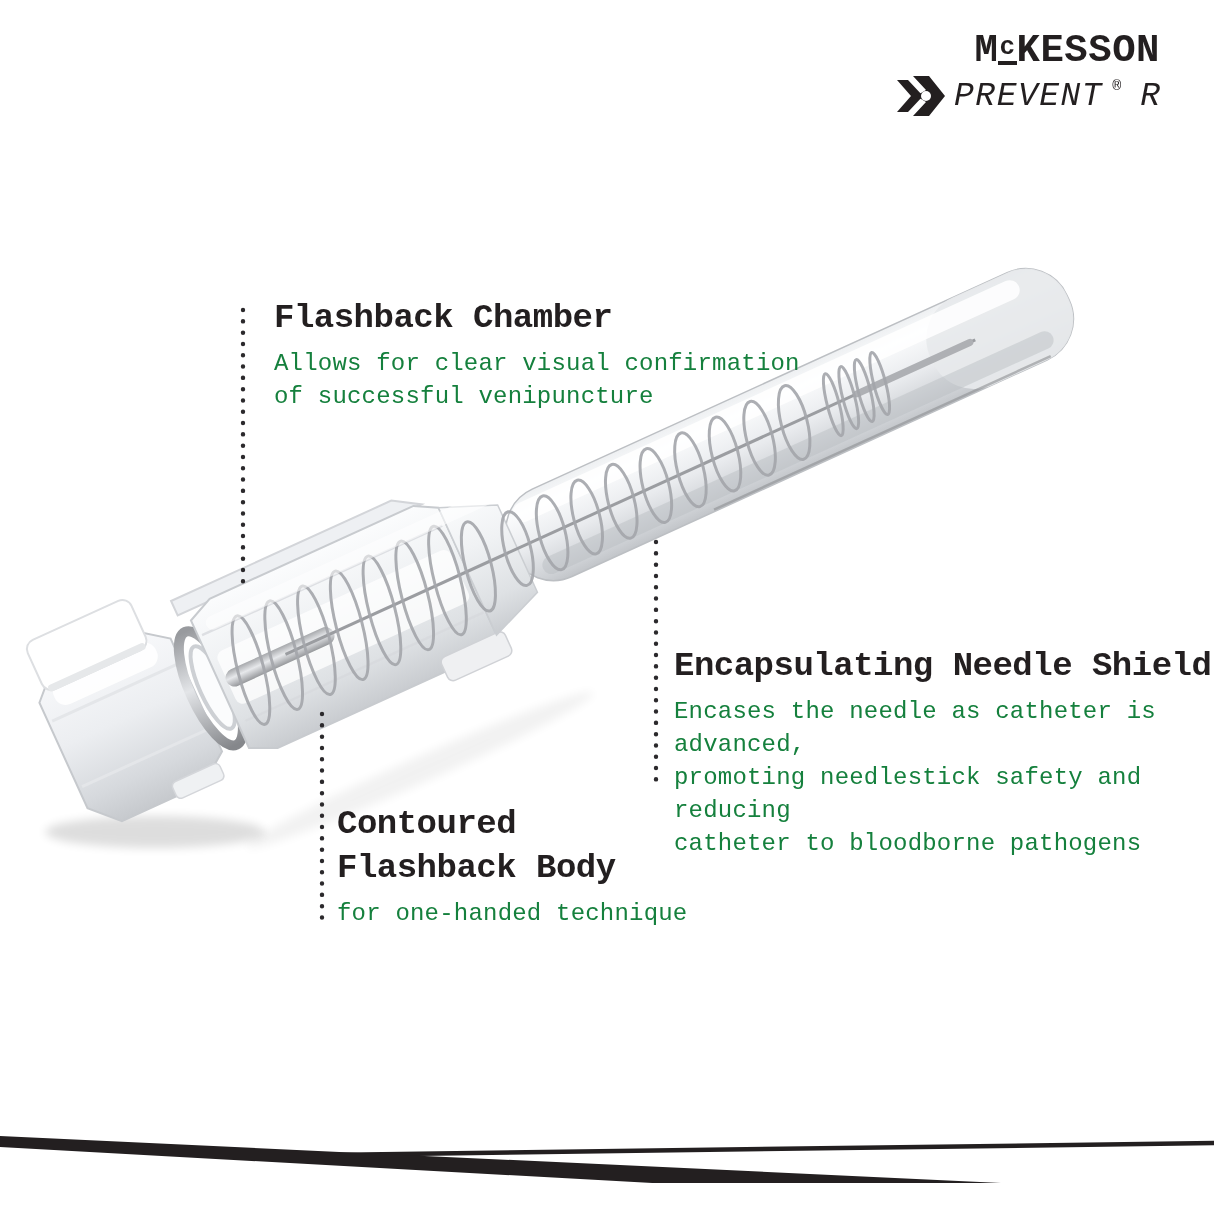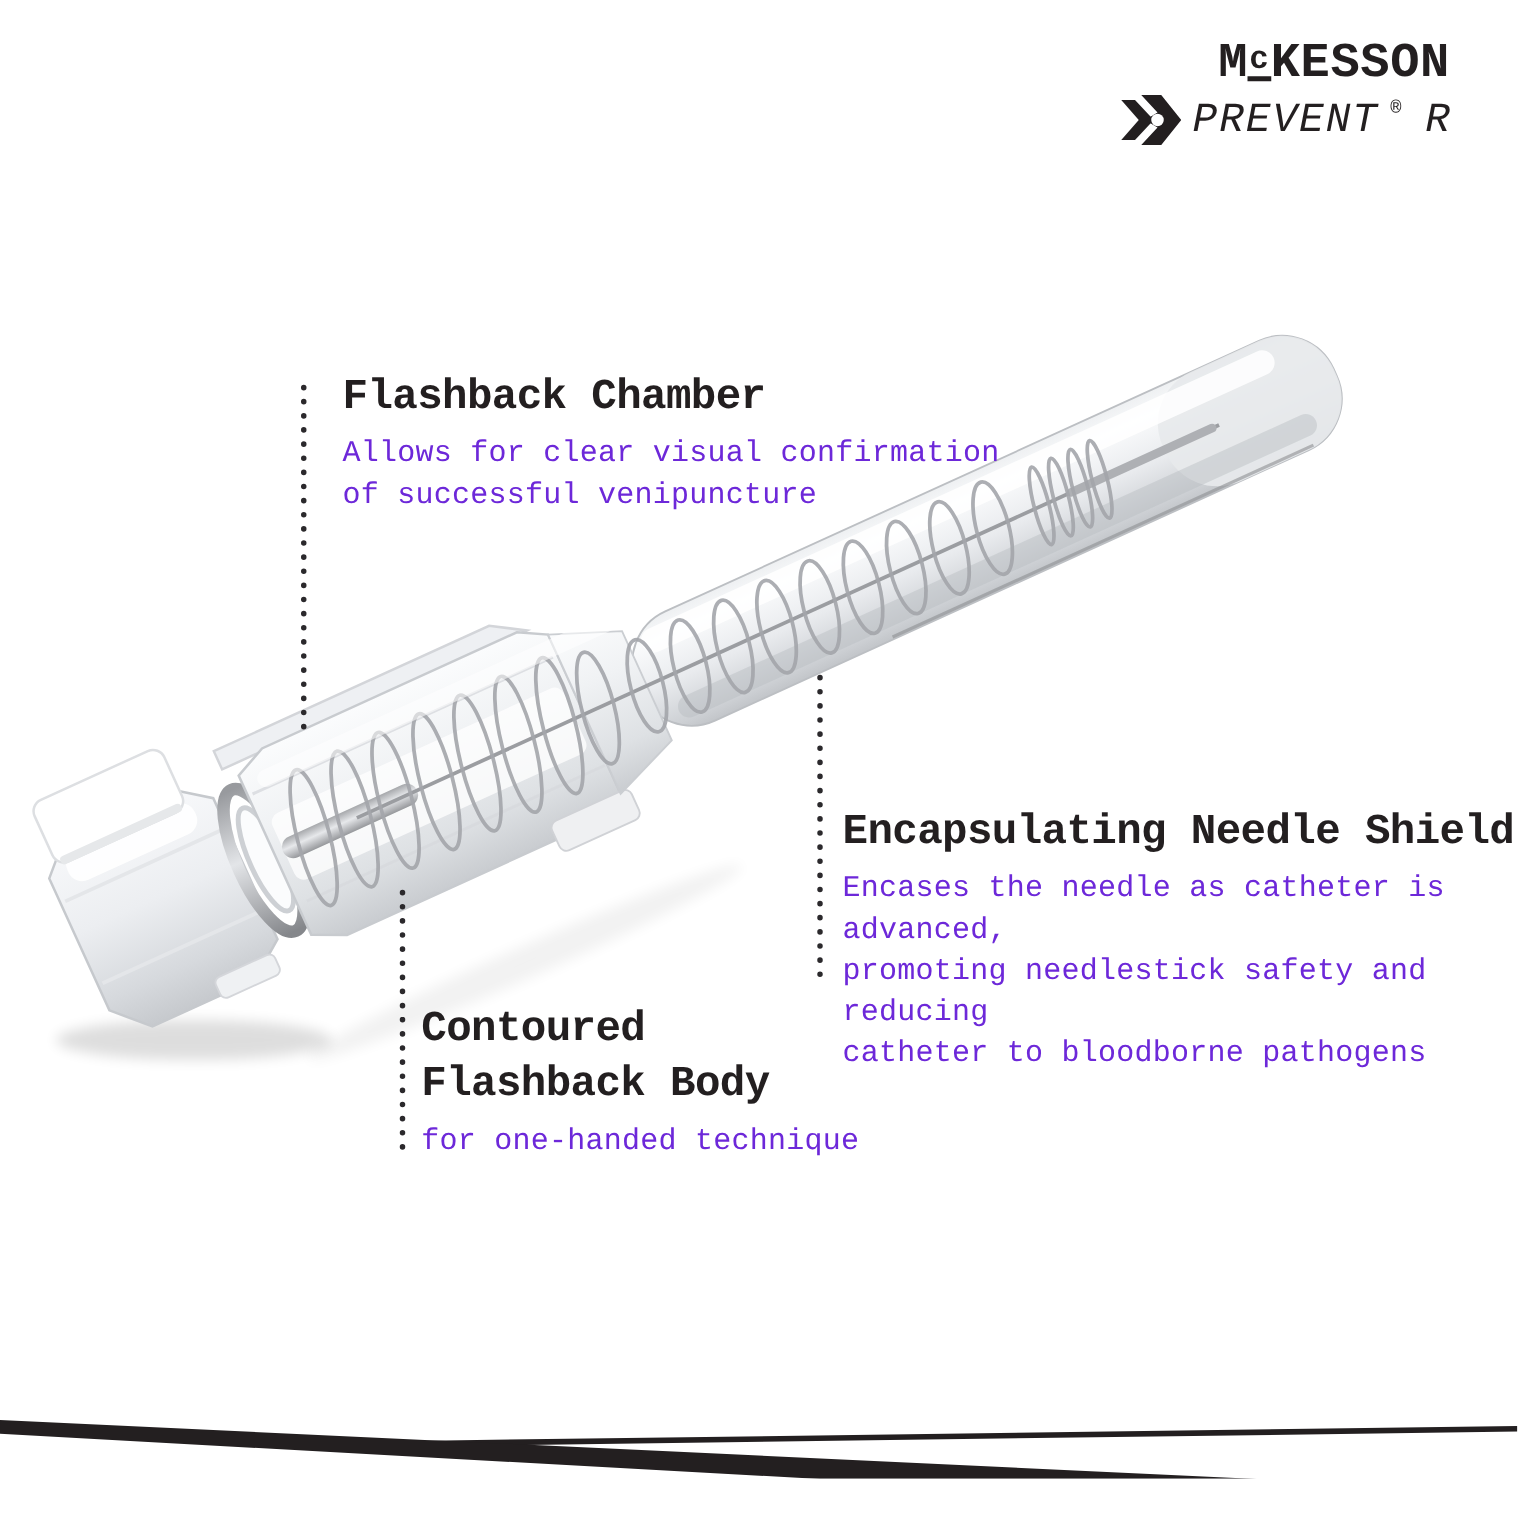--- a/index.html
+++ b/index.html
@@ -16,21 +16,21 @@
   }
   .product-line{
     display:flex;align-items:center;justify-content:flex-end;gap:9px;
     font-style:italic;font-size:33px;letter-spacing:1.5px;white-space:nowrap;
   }
   .product-line sup{font-size:15px;letter-spacing:0;transform:translateY(-10px);display:inline-block;}
   .variant{margin-left:10px;letter-spacing:0;}
   
   .callout{position:absolute;}
   .callout-title{font-size:34px;font-weight:700;letter-spacing:-.5px;line-height:44px;}
-  .callout-body{margin-top:7px;font-size:24px;line-height:33px;letter-spacing:.2px;color:#6d28d9;}
+  .callout-body{margin-top:7px;font-size:24px;line-height:33px;letter-spacing:.2px;color:#15803d;}
   
   .illustration{position:absolute;left:0;top:0;width:1214px;height:1214px;}
 </style>
 </head>
 <body>
 
 <div class="canvas">
 
   <svg class="illustration" viewBox="0 0 1214 1214" aria-hidden="true">
     <defs>

